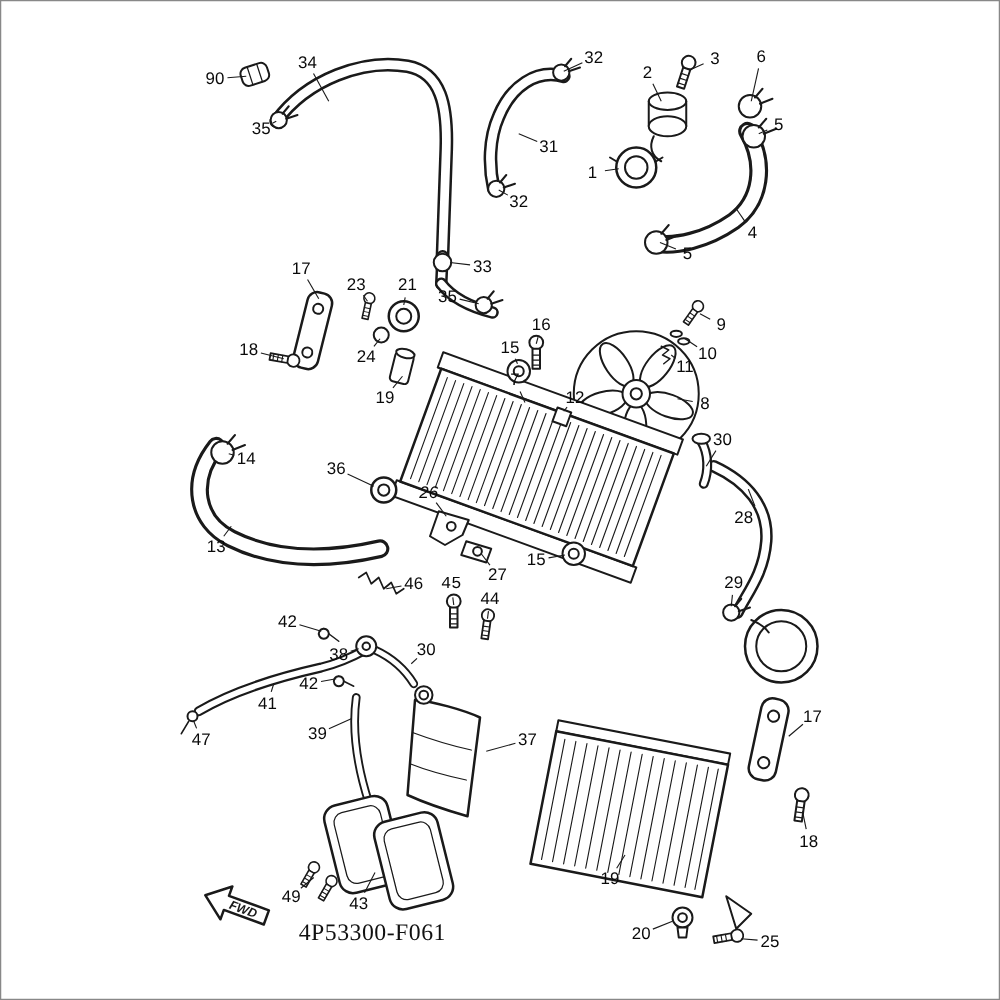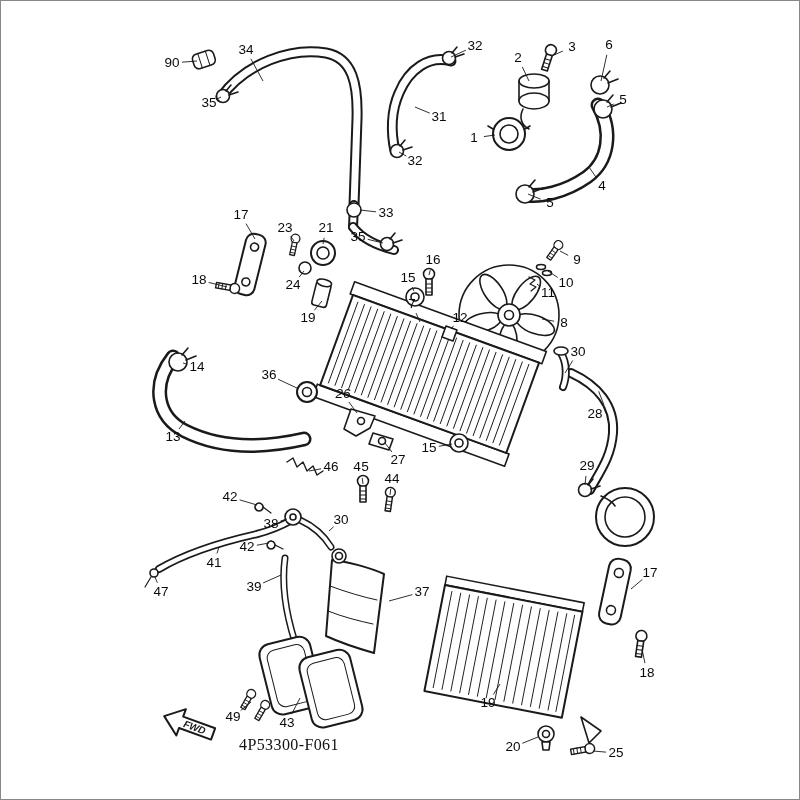--- a/index.html
+++ b/index.html
@@ -13,21 +13,21 @@
   .leaders line{stroke:#1a1a1a;stroke-width:0.9;}
   .tube-o{stroke:#1a1a1a;fill:none;stroke-linecap:round;}
   .tube-i{stroke:#ffffff;fill:none;stroke-linecap:round;}
   .callout{
     position:absolute;transform:translate(-50%,-50%);
     font-size:13.5px;line-height:1;color:#0a0a0a;
     font-family:"Liberation Sans",sans-serif;white-space:nowrap;
   }
   .part-code{
     position:absolute;left:238px;top:735px;
-    font-family:"Liberation Serif",serif;font-size:16px;
+    font-family:"Liberation Serif",serif;font-size:19px;
     letter-spacing:0.4px;color:#111;
   }
 </style>
 </head>
 <body>
 
 <div class="stage">
 
   <svg class="art" viewBox="0 0 800 800">
     <defs>

